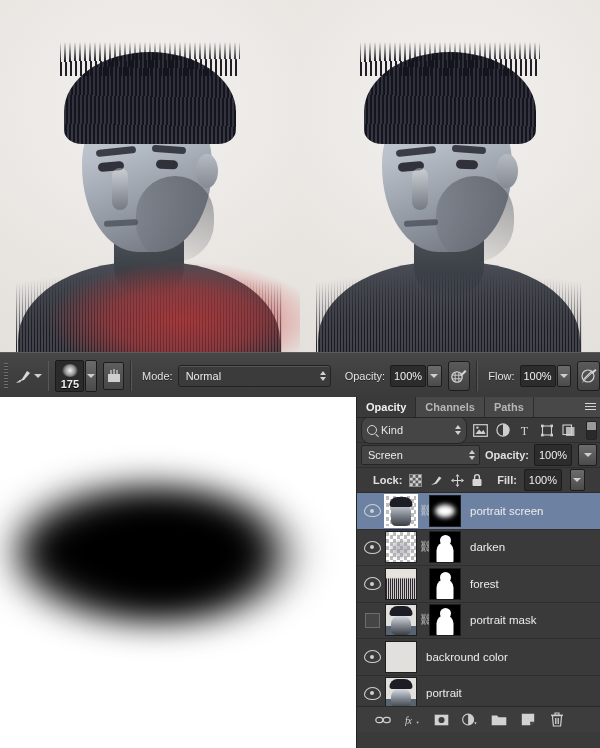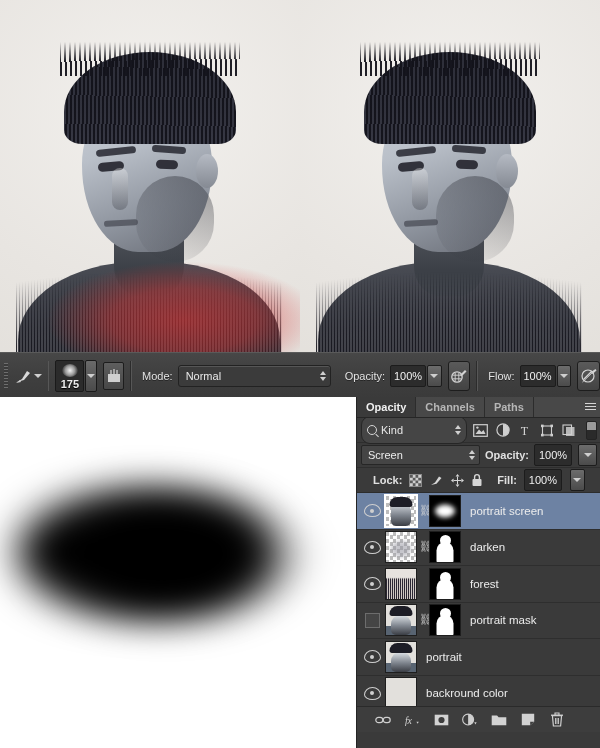--- a/index.html
+++ b/index.html
@@ -481,38 +481,38 @@
         <span class="lname">portrait mask</span>
       </div>
 
       <div class="lrow">
         <span class="eyecell">
           <span class="eyeico">
               <span class="pupil"></span>
             </span>
         </span>
         <span class="thumb">
-          <span class="solid-bg"></span>
-            <span class="mini-sh"></span>
-            <span class="mini-face" style="height:20px"></span>
-            <span class="mini-hair"></span>
-        </span>
-        <span class="lname">portrait</span>
+            <span class="solid-bg"></span>
+          </span>
+        <span class="lname">backround color</span>
       </div>
 
       <div class="lrow">
         <span class="eyecell">
           <span class="eyeico">
               <span class="pupil"></span>
             </span>
         </span>
         <span class="thumb">
-            <span class="solid-bg"></span>
-          </span>
-        <span class="lname">backround color</span>
+          <span class="solid-bg"></span>
+            <span class="mini-sh"></span>
+            <span class="mini-face" style="height:20px"></span>
+            <span class="mini-hair"></span>
+        </span>
+        <span class="lname">portrait</span>
       </div>
     </div>
 
     <div class="btmbar">
       <span class="bico">
         <svg width="16" height="10" viewBox="0 0 16 10">
             <rect x=".8" y="2.3" width="7" height="5.4" rx="2.7" fill="none" stroke="#cfcfcf" stroke-width="1.2"></rect>
             <rect x="8.2" y="2.3" width="7" height="5.4" rx="2.7" fill="none" stroke="#cfcfcf" stroke-width="1.2"></rect>
           </svg>
       </span>

